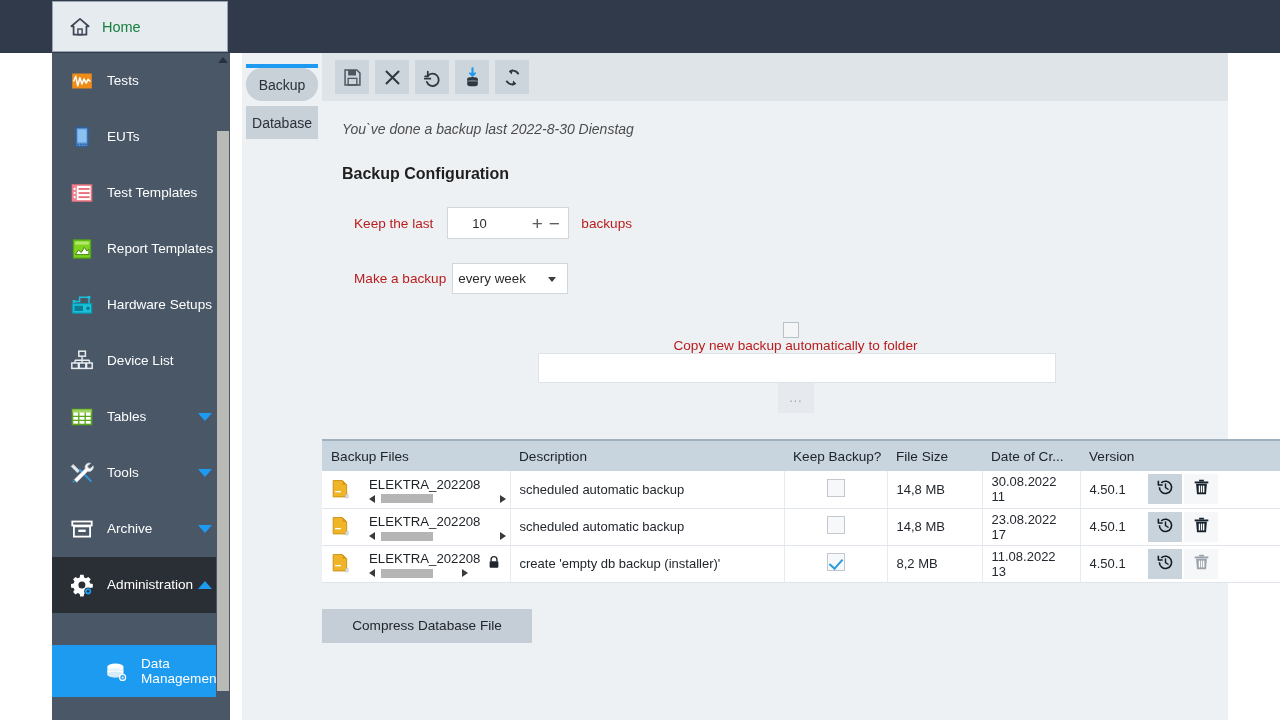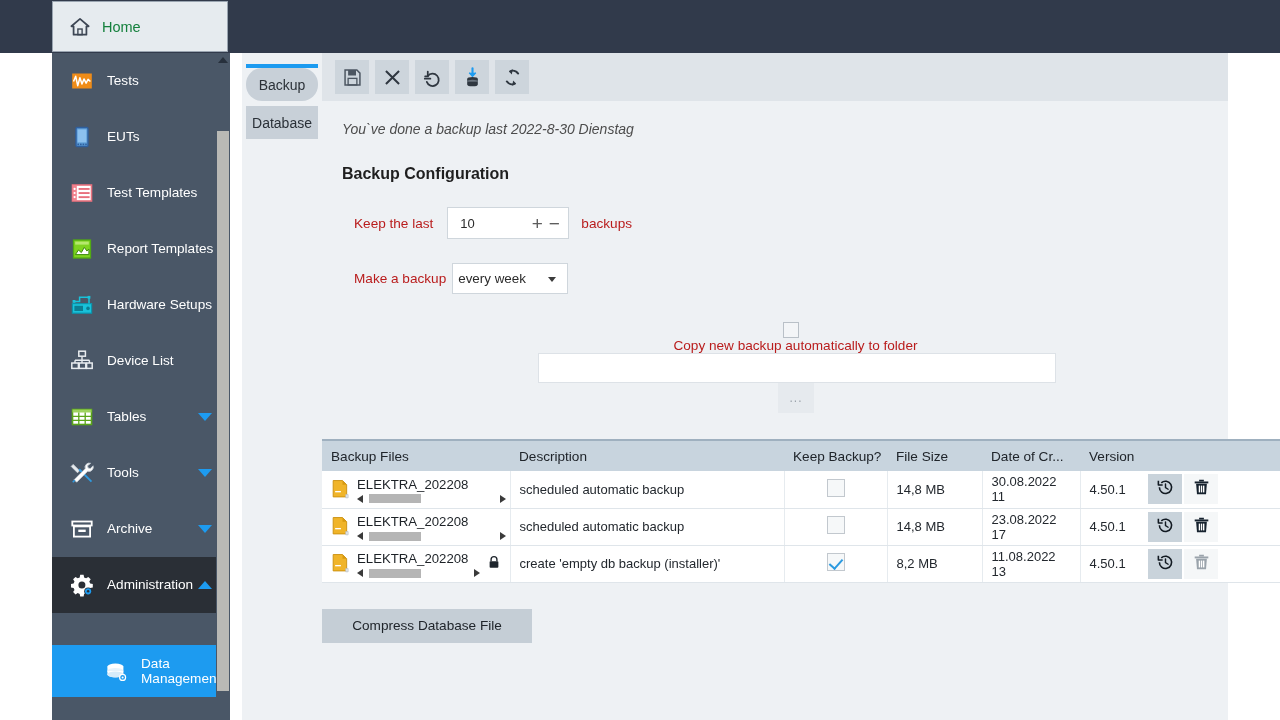--- a/index.html
+++ b/index.html
@@ -127,21 +127,21 @@
     display: flex; align-items: center;
     padding-left: 32px; margin-top: 24px;
     font-size: 13.6px; color: #2b2b2b;
   }
   .lbl { color: #b91c1c; }
   .spinner {
     position: relative;
     width: 122px; height: 32px;
     background: #ffffff; border: 1px solid #cfd6dc;
     display: flex; align-items: center;
-    padding-left: 12px;
+    padding-left: 24px;
     font-size: 13px;
     margin-left: 14px;
   }
   .spin-btns {
     position: absolute; right: 7px; top: 50%; transform: translateY(-50%);
     display: flex; align-items: center; gap: 3px;
     color: #5d5d5d; font-size: 19px; line-height: 1;
   }
   .spin-btns span { display:block; width: 14px; text-align: center; }
   .after-lbl { margin-left: 12px; }
@@ -213,21 +213,21 @@
     border-left: 1px solid #e6ebef;
     padding: 0 9px;
     vertical-align: middle;
     color: #23282e;
   }
   .tbl tbody td.noborder { border-left: none; }
   .fname-cell { position: relative; padding: 0 !important; }
   .fname-inner {
     display: flex; align-items: flex-start;
     padding: 3px 4px 0 9px;
-    gap: 8px;
+    gap: 20px;
   }
   .file-ico { width: 18px; height: 20px; flex: none; margin-top: 2px; }
   .fname-col { flex: 1; min-width: 0; }
   .fname-txt {
     font-size: 13.2px; color: #1d2227;
     white-space: nowrap; overflow: hidden;
     line-height: 1.15;
   }
   .mini-scroll {
     display: flex; align-items: center; margin-top: 1px; height: 11px;

